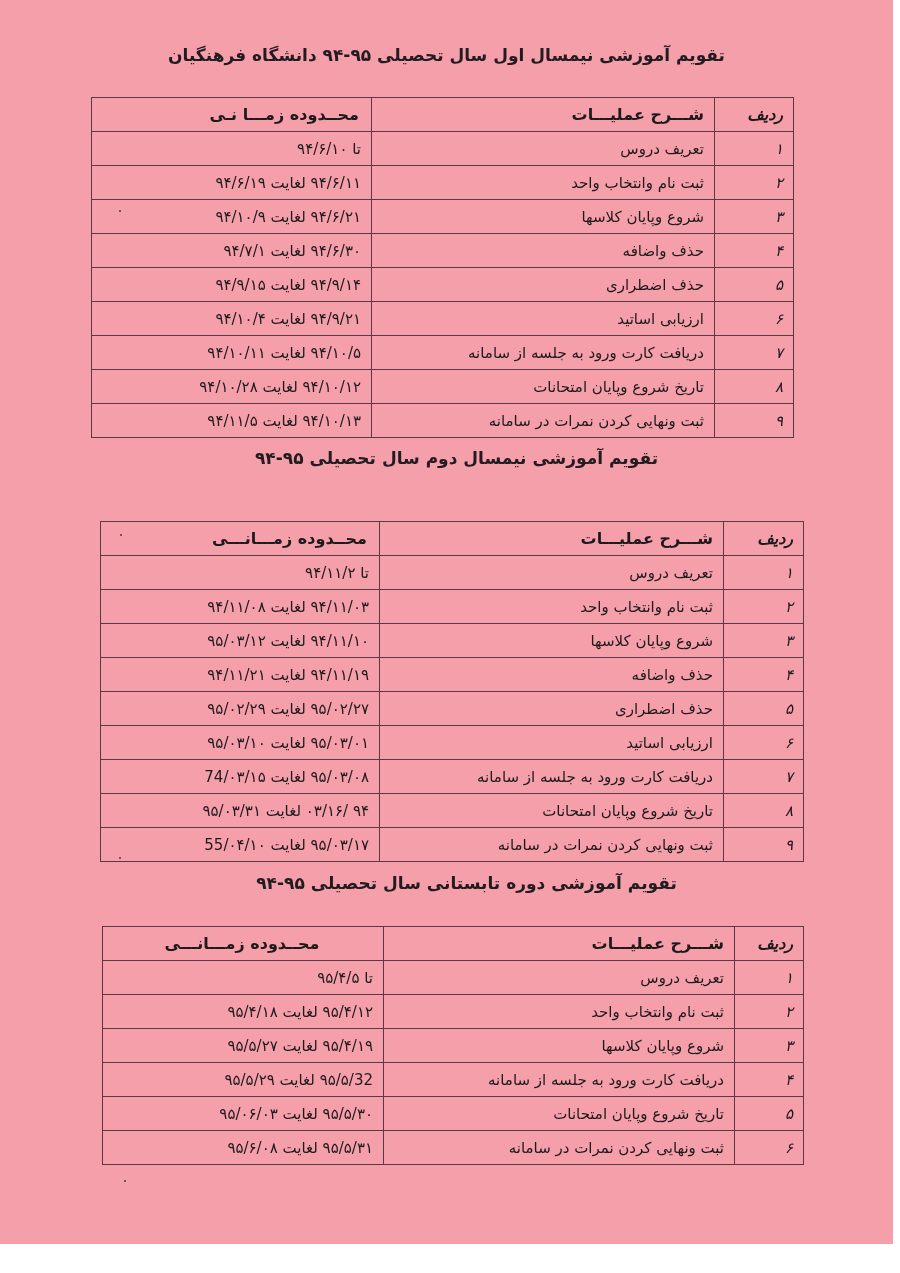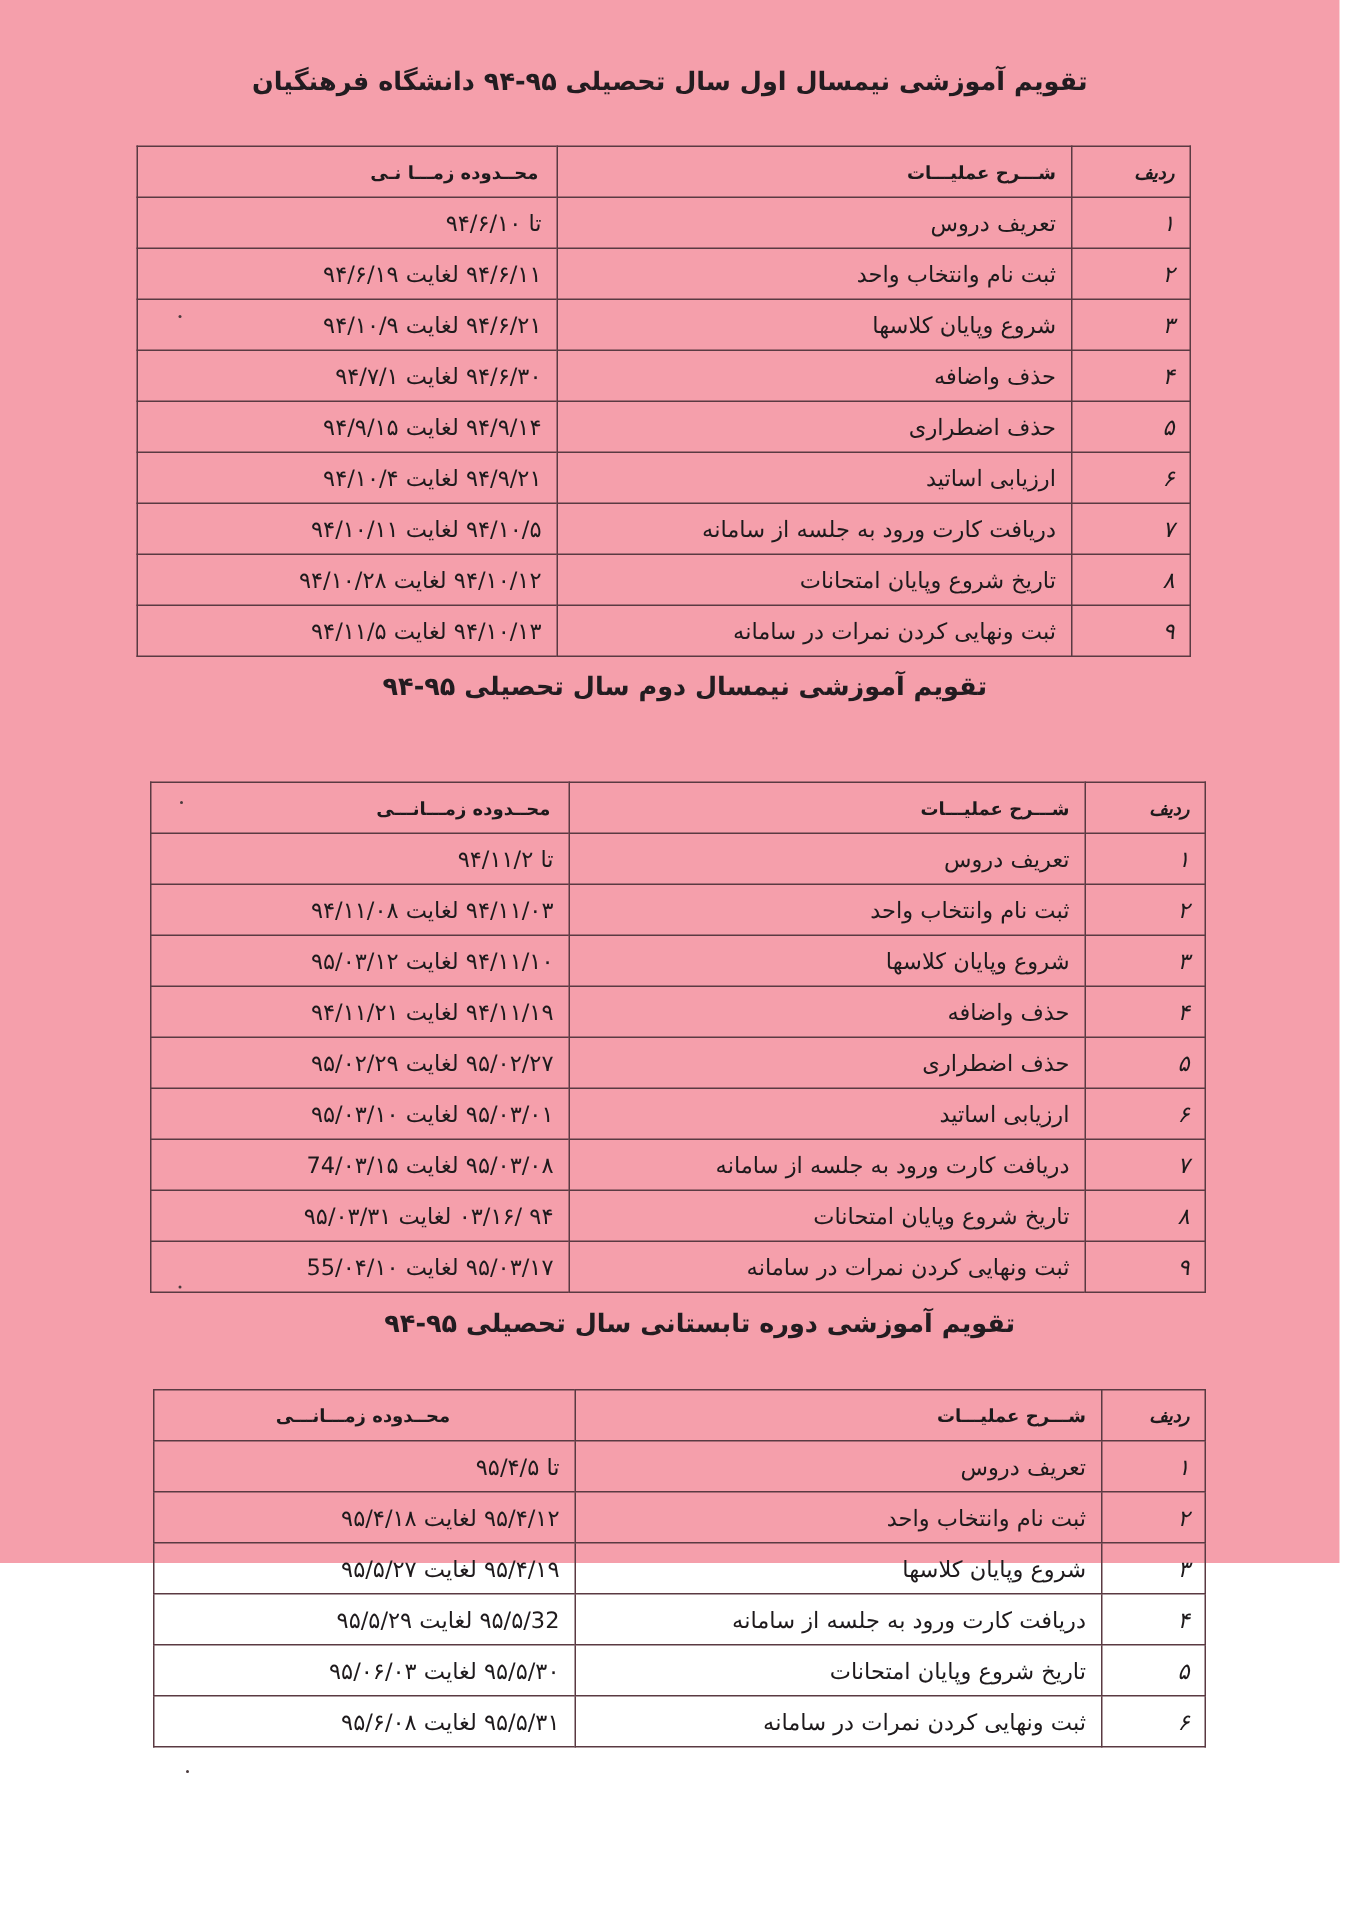--- a/index.html
+++ b/index.html
@@ -1,21 +1,21 @@
 <!DOCTYPE html>
 <html><head>
   <meta charset="utf-8">
   <style>
     html, body { margin: 0; padding: 0; background: #ffffff; }
     body { width: 900px; height: 1273px; position: relative; overflow: hidden; font-family: "DejaVu Sans", sans-serif; color: #1e1a1c; }
-    .page { position: absolute; left: 0; top: 0; width: 893px; height: 1042px; background: #f59fab; }
+    .page { position: absolute; left: 0; top: 0; width: 893px; height: 1244px; background: #f59fab; }
     .title { position: absolute; left: 0; width: 893px; text-align: center; direction: rtl; font-weight: bold; font-size: 17px; color: #221c20; }
     table.cal { position: absolute; border-collapse: collapse; direction: rtl; table-layout: fixed; }
     table.cal td { border: 1.3px solid #5a3a42; padding: 0 10px; font-size: 15px; height: 33px; white-space: nowrap; overflow: hidden; }
-    table.cal tr.head td { font-weight: bold; font-size: 12px; }
+    table.cal tr.head td { font-weight: bold; font-size: 16px; }
     td.num { font-size: 16px; font-style: italic; }
     td.desc { text-align: right; }
     td.range { text-align: right; margin-top: 45px; }
     .head td.range-h { text-align: right; padding-right: 12px; }
     .watermark { position: absolute; left: 0; top: 1289px; width: 111px; height: 17px; background: #3a2a2a; color: #ffffff; font-weight: bold; font-style: italic; font-size: 11px; line-height: 17px; padding-left: 5px; box-sizing: border-box; }
     .watermark span.accent { color: #f2a93a; }
     .dot { position: absolute; width: 2px; height: 2px; background: #4a3a3c; border-radius: 50%; }
   </style>
 </head>
 <body>

